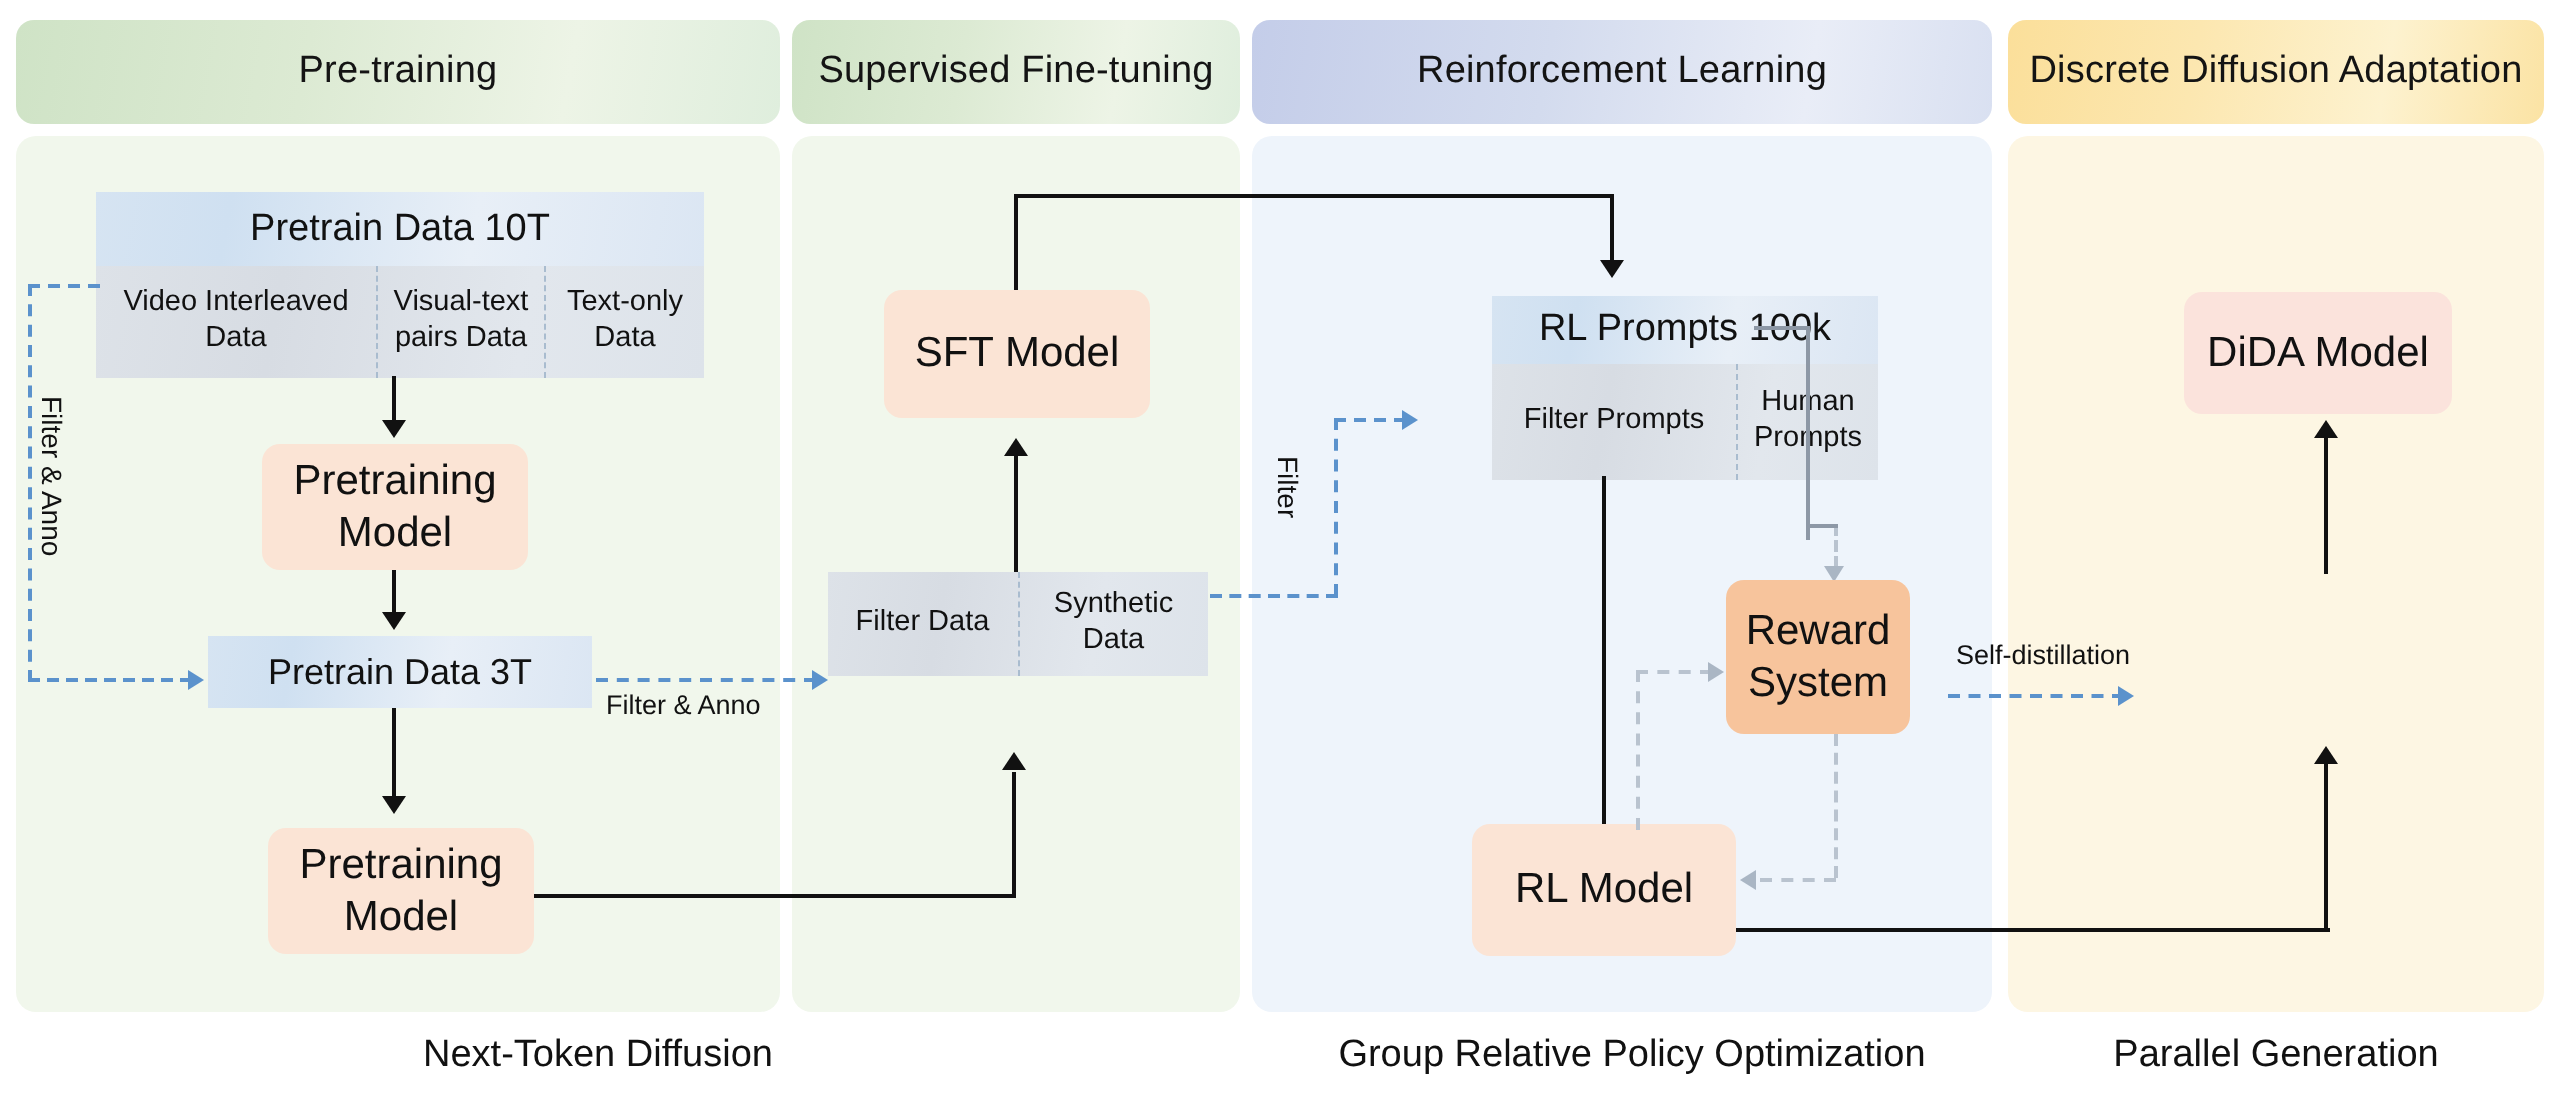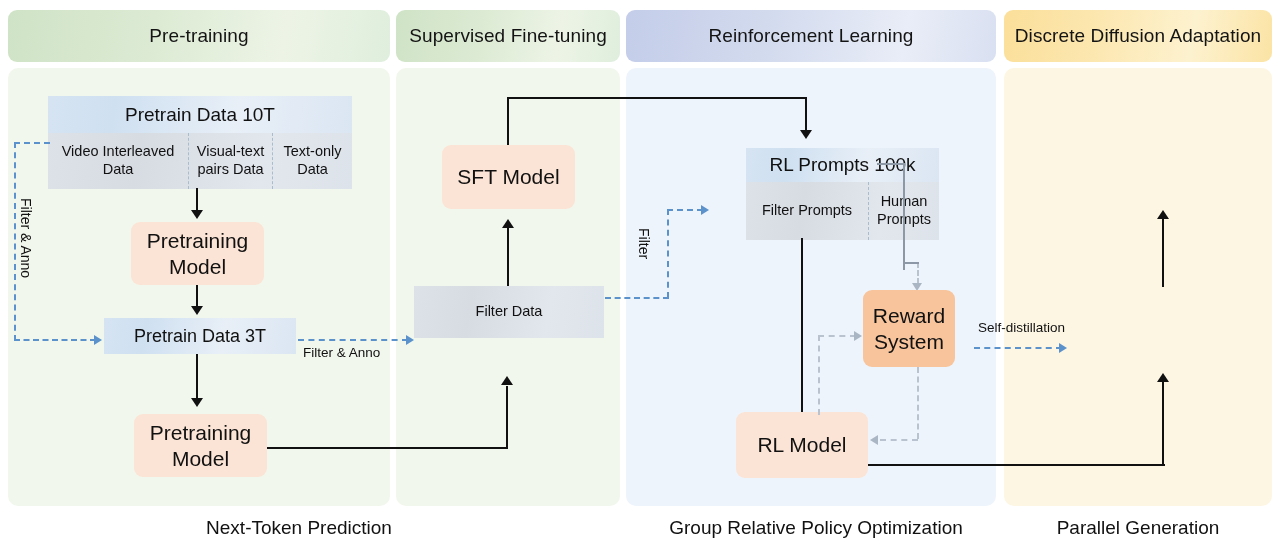--- a/index.html
+++ b/index.html
@@ -145,20 +145,21 @@
   <div class="ln hl" style="left:507px;top:97px;width:300px;"></div>
   <div class="ln vl" style="left:805px;top:97px;height:35px;"></div>
   <div class="arr down" style="left:800px;top:130px;"></div>
 
   <div class="ln vl" style="left:507px;top:228px;height:58px;"></div>
   <div class="arr up" style="left:502px;top:219px;"></div>
 
   <div class="dstack" style="left:414px;top:286px;width:190px;">
     <div class="dbody" style="height:52px;">
       <div class="dcell">Filter Data</div>
+      <div class="dcell">Synthetic Data</div>
     </div>
   </div>
 
   <div class="ln hl" style="left:267px;top:447px;width:241px;"></div>
   <div class="ln vl" style="left:506px;top:386px;height:62px;"></div>
   <div class="arr up" style="left:501px;top:376px;"></div>
 
   <div class="dln h" style="left:605px;top:297px;width:64px;"></div>
   <div class="dln v" style="left:667px;top:209px;height:89px;"></div>
   <div class="dln h" style="left:667px;top:209px;width:36px;"></div>
@@ -192,30 +193,33 @@
   </div>
 
   <div class="gln v" style="left:818px;top:335px;height:80px;"></div>
   <div class="gln h" style="left:818px;top:335px;width:38px;"></div>
   <div class="garr" style="left:854px;top:331px;"></div>
 
   <div class="gln v" style="left:917px;top:367px;height:72px;"></div>
   <div class="gln h" style="left:880px;top:439px;width:38px;"></div>
   <div class="garr left" style="left:870px;top:435px;"></div>
 
+  <div class="mbox pink" style="left:1092px;top:146px;width:134px;height:61px;">
+    <span>DiDA Model</span>
+  </div>
 
   <div class="ln vl" style="left:1162px;top:219px;height:68px;"></div>
   <div class="arr up" style="left:1157px;top:210px;"></div>
 
 
   <div class="dln h" style="left:974px;top:347px;width:88px;"></div>
   <div class="darr" style="left:1059px;top:343px;"></div>
   <div class="elabel" style="left:978px;top:320px;">Self-distillation</div>
 
   <div class="ln hl" style="left:868px;top:464px;width:297px;"></div>
   <div class="ln vl" style="left:1162px;top:382px;height:84px;"></div>
   <div class="arr up" style="left:1157px;top:373px;"></div>
 
-  <div class="caption" style="left:139px;top:517px;width:320px;">Next-Token Prediction</div>
+  <div class="caption" style="left:139px;top:517px;width:320px;">Next-Token Diffusion</div>
   <div class="caption" style="left:651px;top:517px;width:330px;">Group Relative Policy Optimization</div>
   <div class="caption" style="left:1004px;top:517px;width:268px;">Parallel Generation</div>
 
 </div>
 
 </body></html>

